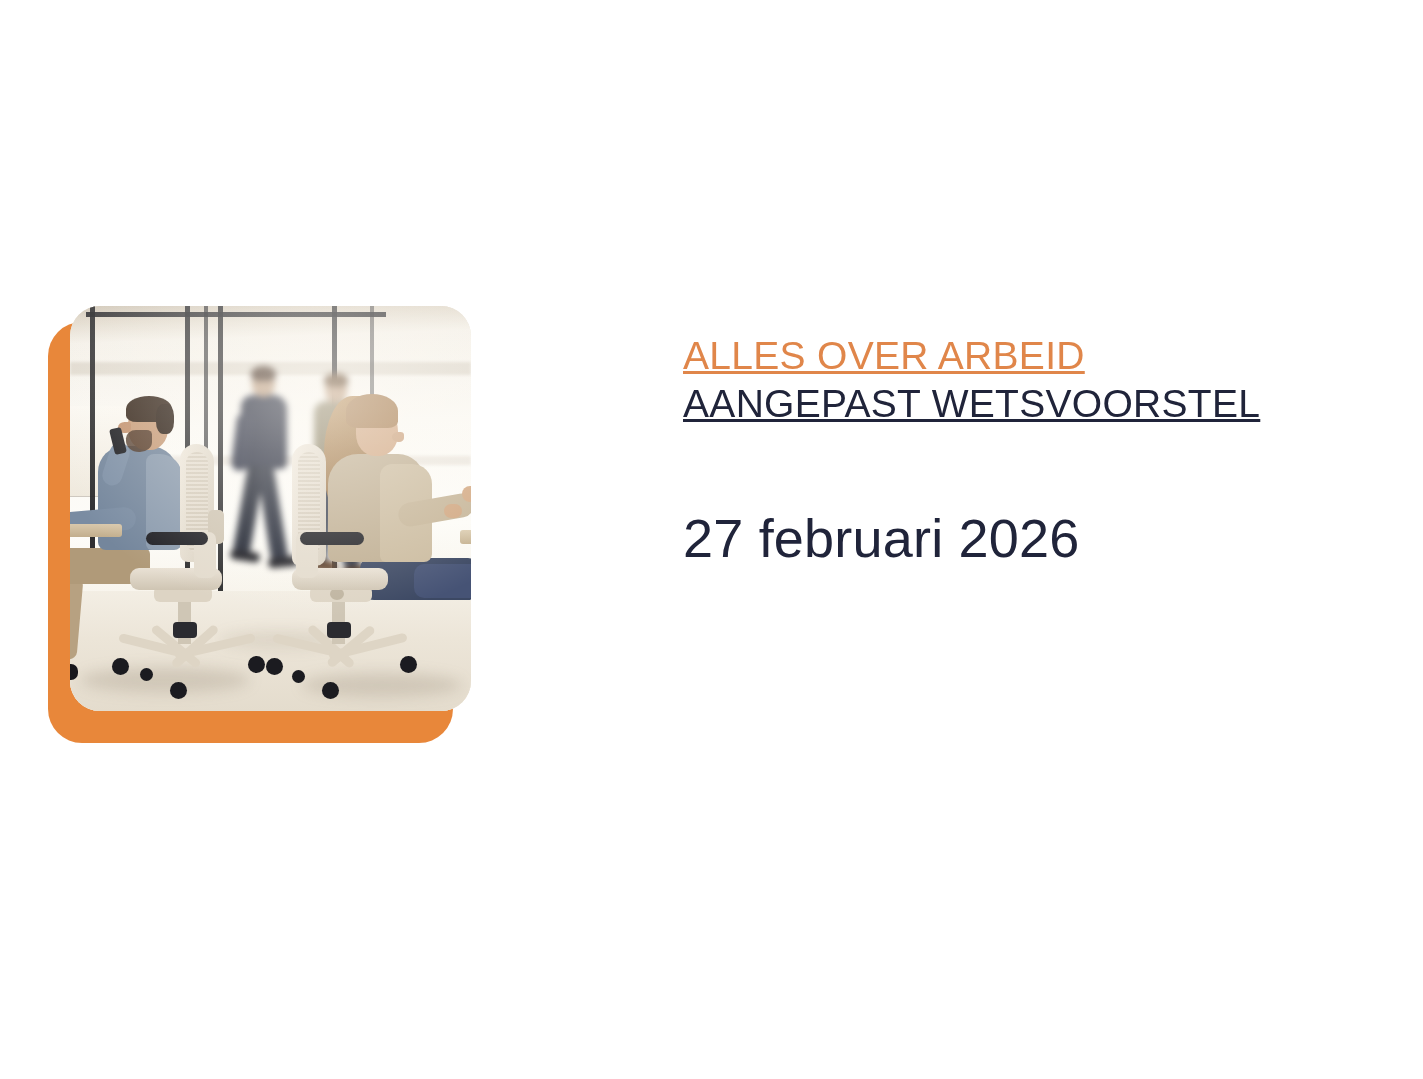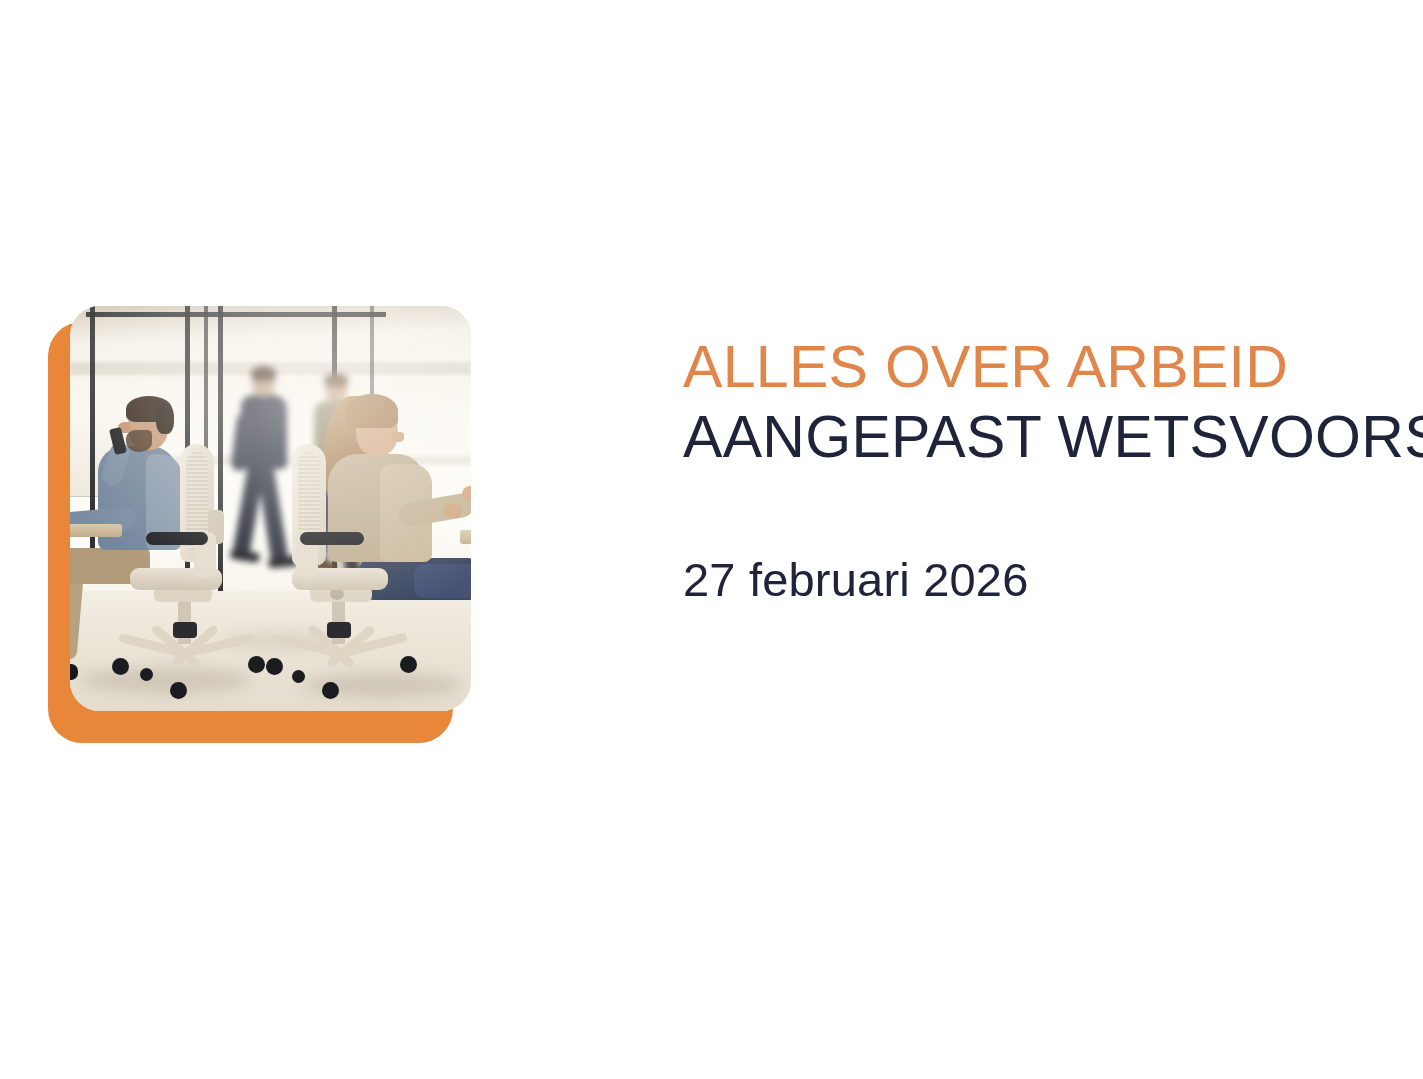--- a/index.html
+++ b/index.html
@@ -278,34 +278,35 @@
 
   
   .text-block {
     position: absolute;
     left: 683px;
     top: 334px;
     width: 700px;
   }
 
   .headline {
-    font-size: 59px;
+    font-size: 39px;
     line-height: 1.12;
     font-weight: 400;
     letter-spacing: 0.3px;
     white-space: nowrap;
+    text-decoration: underline;
   }
   .headline.accent { color: #E0864A; }
   .headline.dark   { color: #20243A; }
 
   .subline-wrap { margin-top: 4px; }
 
   .date {
     margin-top: 84px;
-    font-size: 47px;
+    font-size: 54px;
     line-height: 1.1;
     font-weight: 400;
     color: #20243A;
     letter-spacing: 0.2px;
   }
 </style>
 </head>
 <body>
 
 <div class="slide">

